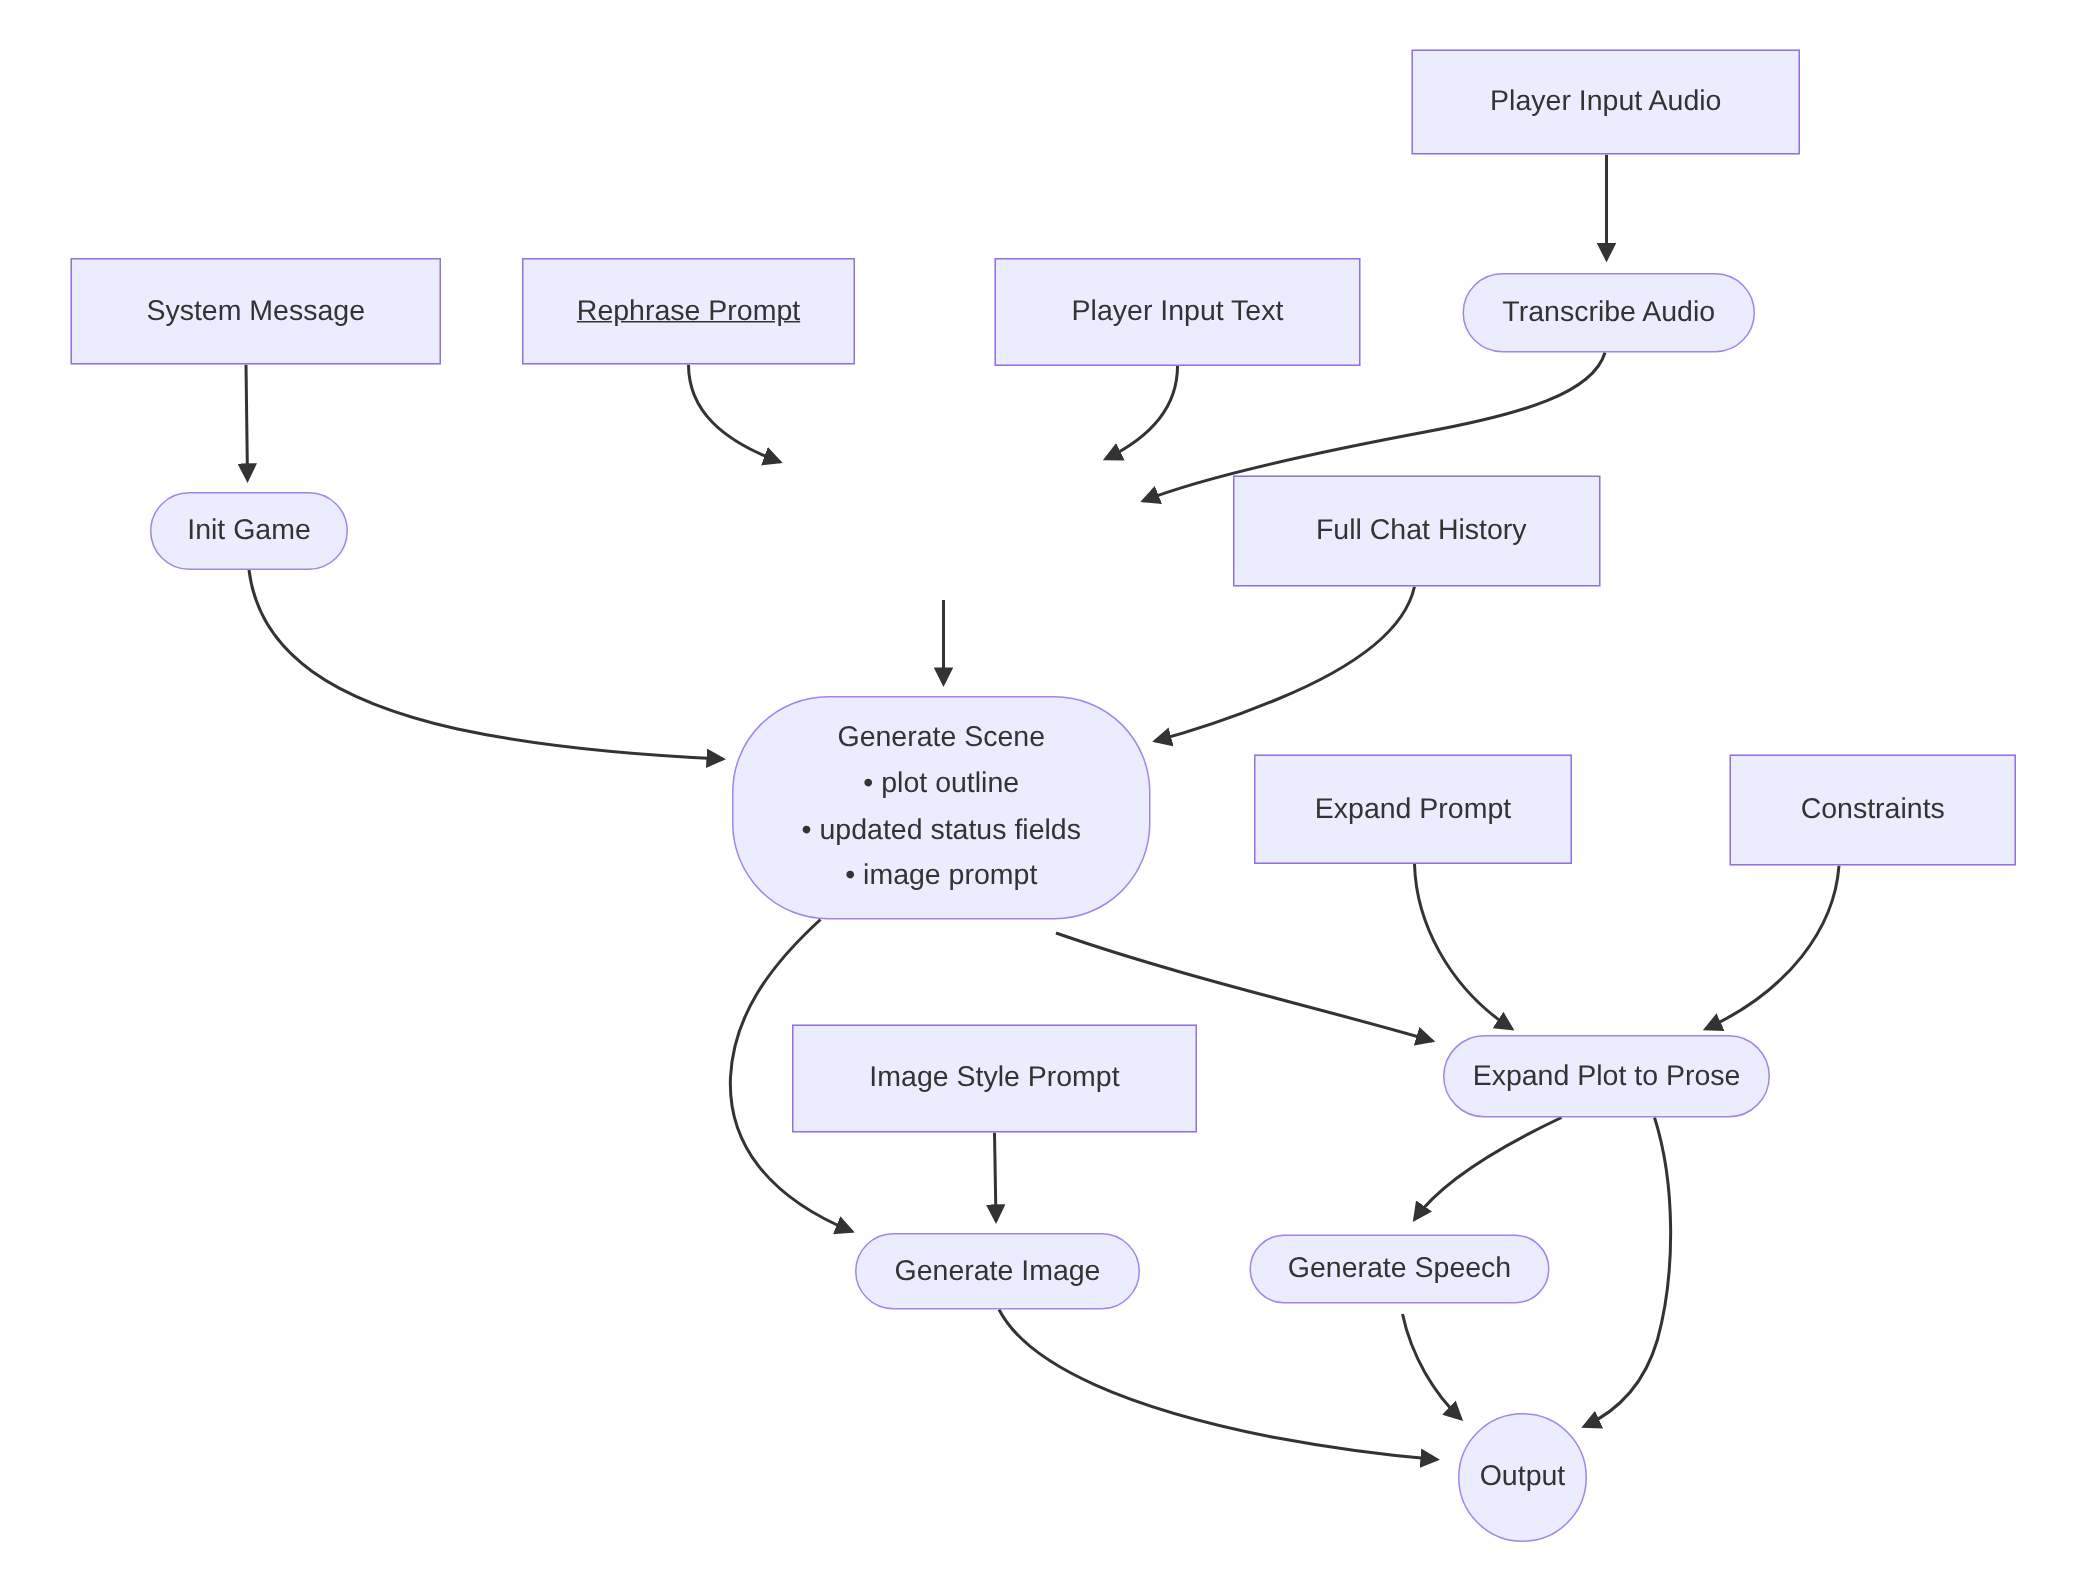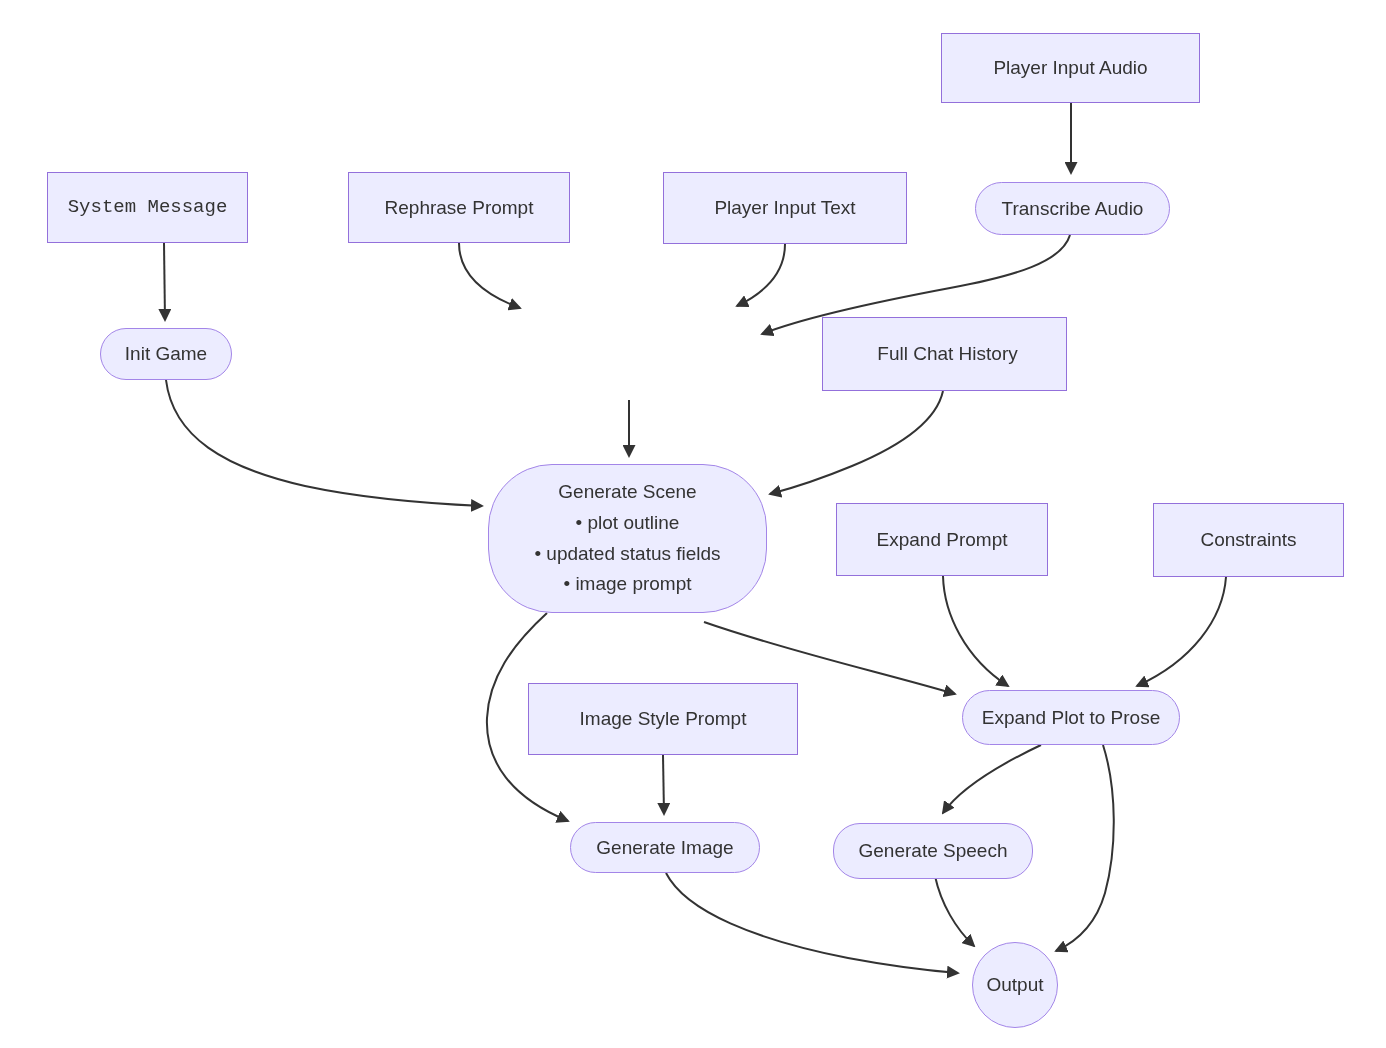--- a/index.html
+++ b/index.html
@@ -61,23 +61,23 @@
     <path class="edge" d="M1226,577 C1223,619 1192,661 1137,686" marker-end="url(#arrowhead)"></path>
     <path class="edge" d="M663,755 L664,814" marker-end="url(#arrowhead)"></path>
     <path class="edge" d="M1041,745 C1003,763 962,786 943,813" marker-end="url(#arrowhead)"></path>
     <path class="edge" d="M1103,745 C1117,789 1117,849 1105,893 C1096,924 1078,941 1056,951" marker-end="url(#arrowhead)"></path>
     <path class="edge" d="M666,873 C686,912 757,940 848,958 C896,967 933,971 958,973" marker-end="url(#arrowhead)"></path>
     <path class="edge" d="M935,876 C941,904 956,929 974,946" marker-end="url(#arrowhead)"></path>
   </svg>
 
   <div class="node rect" style="left:941px; top:33px; width:259px; height:70px;">Player Input Audio</div>
 
-  <div class="node rect" style="left:47px; top:172px; width:201px; height:71px;font-family:Liberation Mono, monospace;">System Message</div>
+  <div class="node rect" style="left:47px; top:172px; width:247px; height:71px;">System Message</div>
 
-  <div class="node rect" style="left:348px; top:172px; width:222px; height:71px;">Rephrase Prompt</div>
+  <div class="node rect" style="left:348px; top:172px; width:222px; height:71px;text-decoration:underline;">Rephrase Prompt</div>
 
   <div class="node round" style="left:975px; top:182px; width:195px; height:53px; border-radius:27px;">Transcribe Audio</div>
 
   <div class="node rect" style="left:663px; top:172px; width:244px; height:72px;">Player Input Text</div>
 
   <div class="node round" style="left:100px; top:328px; width:132px; height:52px; border-radius:26px;">Init Game</div>
 
 
   <div class="node rect" style="left:822px; top:317px; width:245px; height:74px;padding-left:16px;">Full Chat History</div>
 
@@ -89,17 +89,17 @@
   <div class="node rect" style="left:836px; top:503px; width:212px; height:73px;">Expand Prompt</div>
 
   <div class="node rect" style="left:1131px; top:503px; width:191px; height:74px;margin-left:22px;">Constraints</div>
 
   <div class="node rect" style="left:528px; top:683px; width:270px; height:72px;">Image Style Prompt</div>
 
   <div class="node round" style="left:962px; top:690px; width:218px; height:55px; border-radius:28px;">Expand Plot to Prose</div>
 
   <div class="node round" style="left:570px; top:822px; width:190px; height:51px; border-radius:26px;">Generate Image</div>
 
-  <div class="node round" style="left:833px; top:823px; width:200px; height:56px; border-radius:27px;">Generate Speech</div>
+  <div class="node round" style="left:833px; top:823px; width:200px; height:46px; border-radius:27px;">Generate Speech</div>
 
   <div class="node round" style="left:972px; top:942px; width:86px; height:86px; border-radius:50%; padding:2px;">Output</div>
 
 </div>
 
 </body></html>

